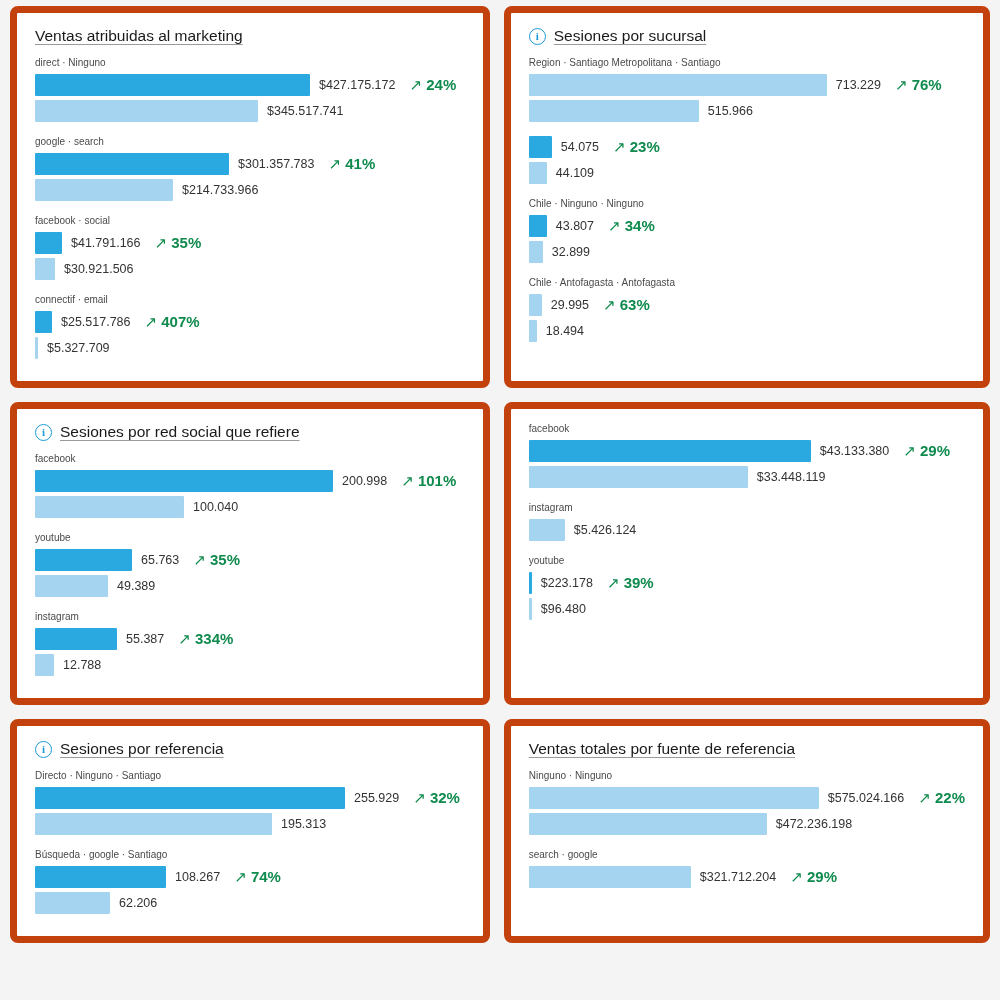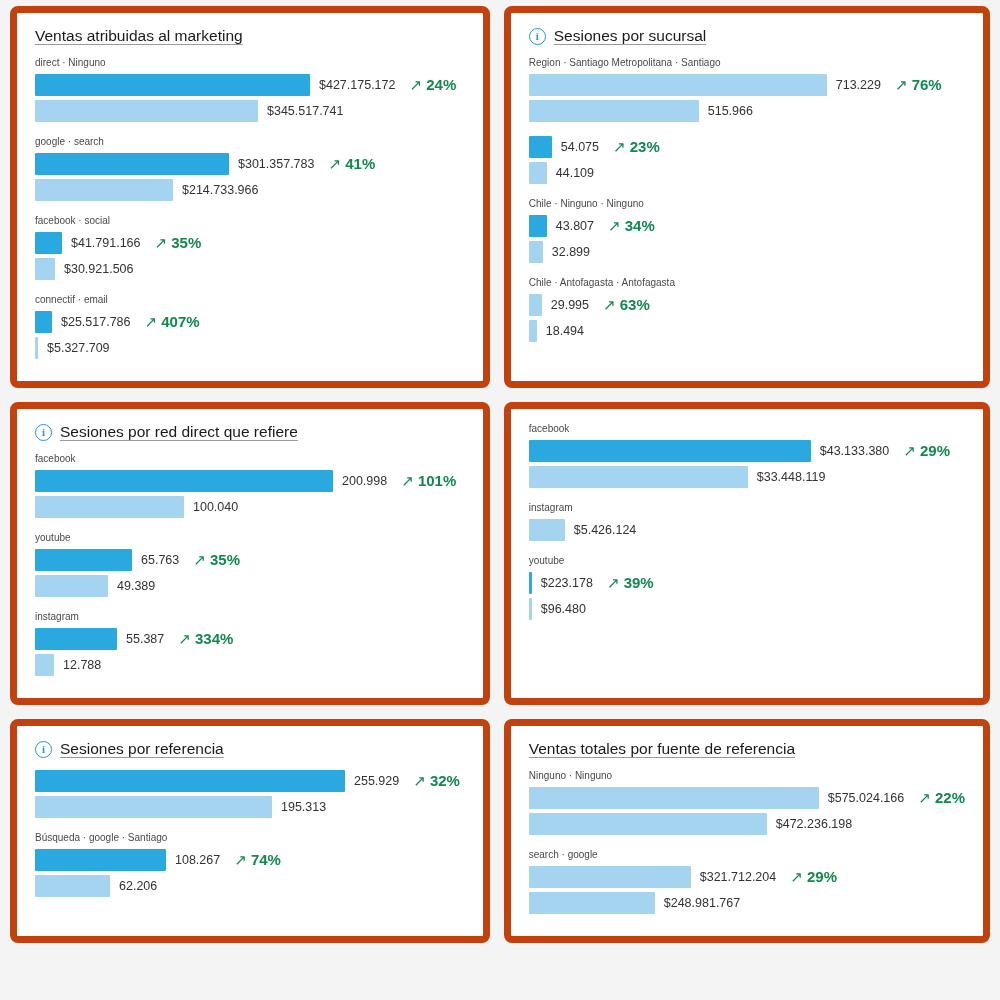--- a/index.html
+++ b/index.html
@@ -191,21 +191,21 @@
         </div>
         <div class="bar-row">
           <div class="bar prev" style="width: 8px;"></div>
           <span class="bar-value">18.494</span>
         </div>
       </div>
     </div>
     <div class="card">
       <div class="card-head">
         <span class="info-icon">i</span>
-        <span class="card-title">Sesiones por red direct que refiere</span>
+        <span class="card-title">Sesiones por red social que refiere</span>
       </div>
       <div class="group">
         <div class="group-label">facebook</div>
         <div class="bar-row">
           <div class="bar current" style="width: 298px;"></div>
           <span class="bar-value">200.998</span>
           <span class="delta"><span class="arrow">↗</span> <span>101%</span></span>
         </div>
         <div class="bar-row">
           <div class="bar prev" style="width: 149px;"></div>
@@ -269,20 +269,21 @@
           <span class="bar-value">$96.480</span>
         </div>
       </div>
     </div>
     <div class="card">
       <div class="card-head">
         <span class="info-icon">i</span>
         <span class="card-title">Sesiones por referencia</span>
       </div>
       <div class="group">
+        <div class="group-label">Directo · Ninguno · Santiago</div>
         <div class="bar-row">
           <div class="bar current" style="width: 310px;"></div>
           <span class="bar-value">255.929</span>
           <span class="delta"><span class="arrow">↗</span> <span>32%</span></span>
         </div>
         <div class="bar-row">
           <div class="bar prev" style="width: 237px;"></div>
           <span class="bar-value">195.313</span>
         </div>
       </div>
@@ -315,19 +316,15 @@
           <span class="bar-value">$472.236.198</span>
         </div>
       </div>
       <div class="group">
         <div class="group-label">search · google</div>
         <div class="bar-row">
           <div class="bar prev" style="width: 162px;"></div>
           <span class="bar-value">$321.712.204</span>
           <span class="delta"><span class="arrow">↗</span> <span>29%</span></span>
         </div>
-        <div class="bar-row">
-          <div class="bar prev" style="width: 126px;"></div>
-          <span class="bar-value">$248.981.767</span>
-        </div>
       </div>
     </div>
   </div>
 
 </body></html>

